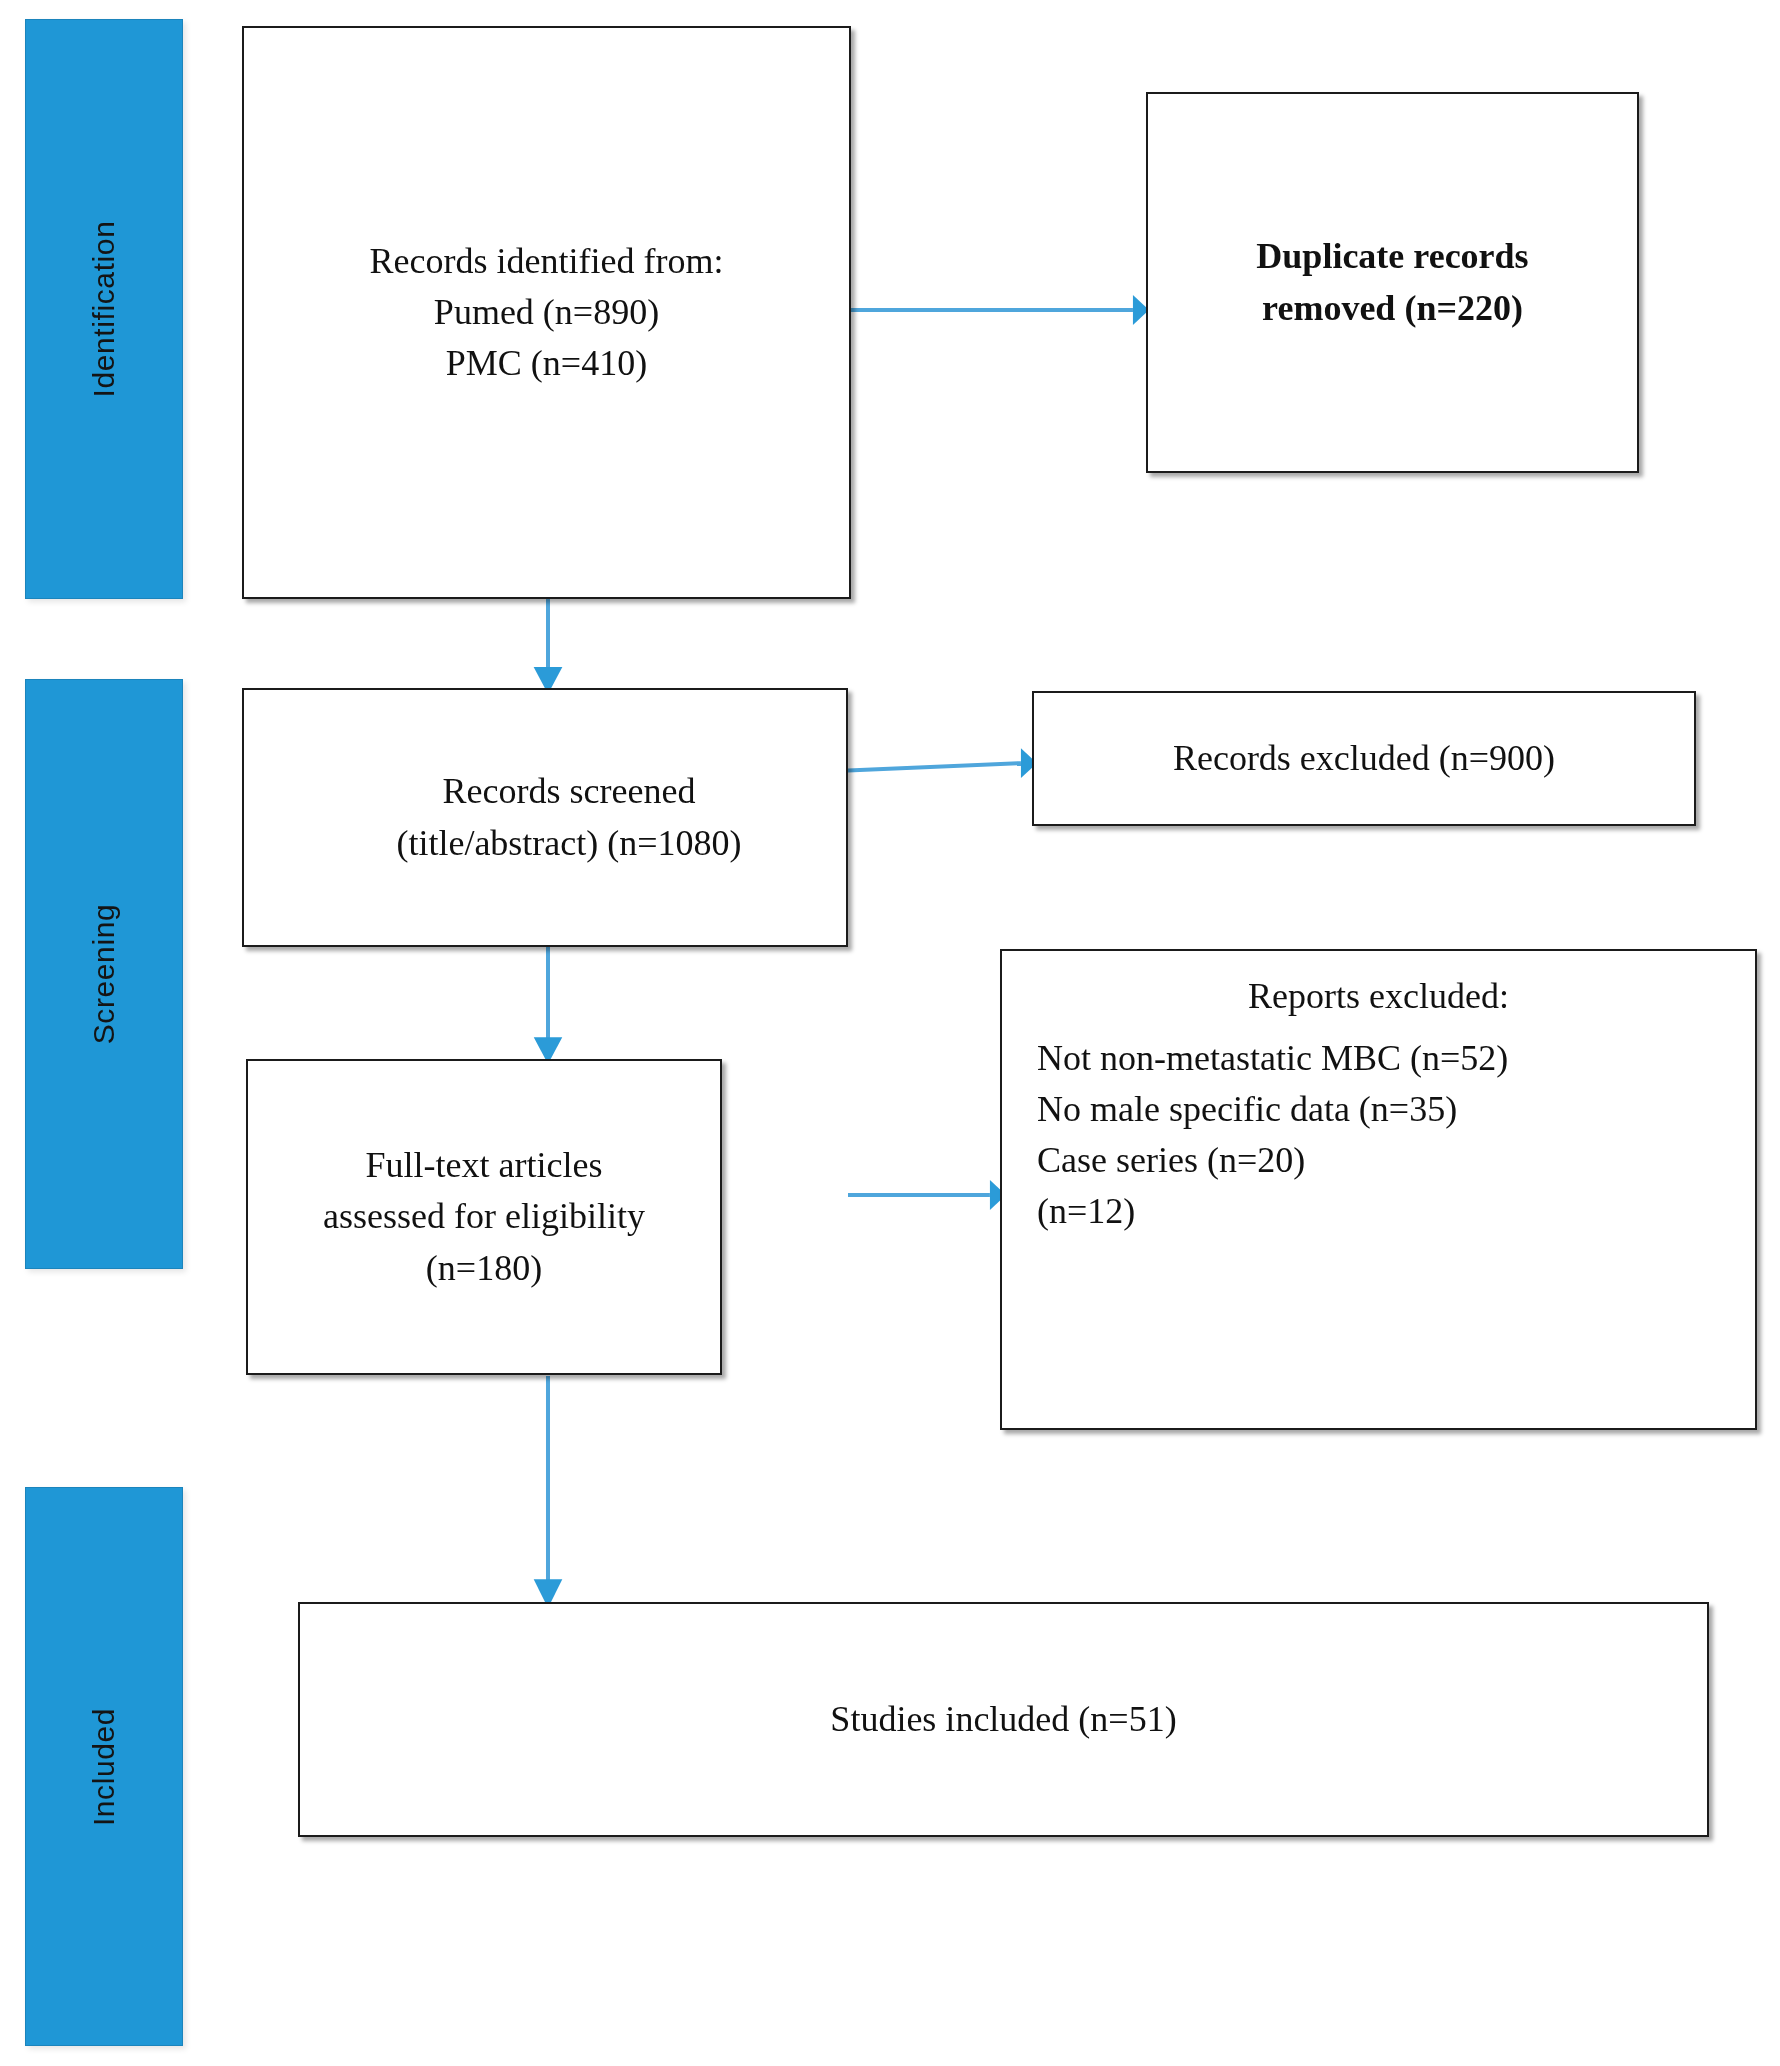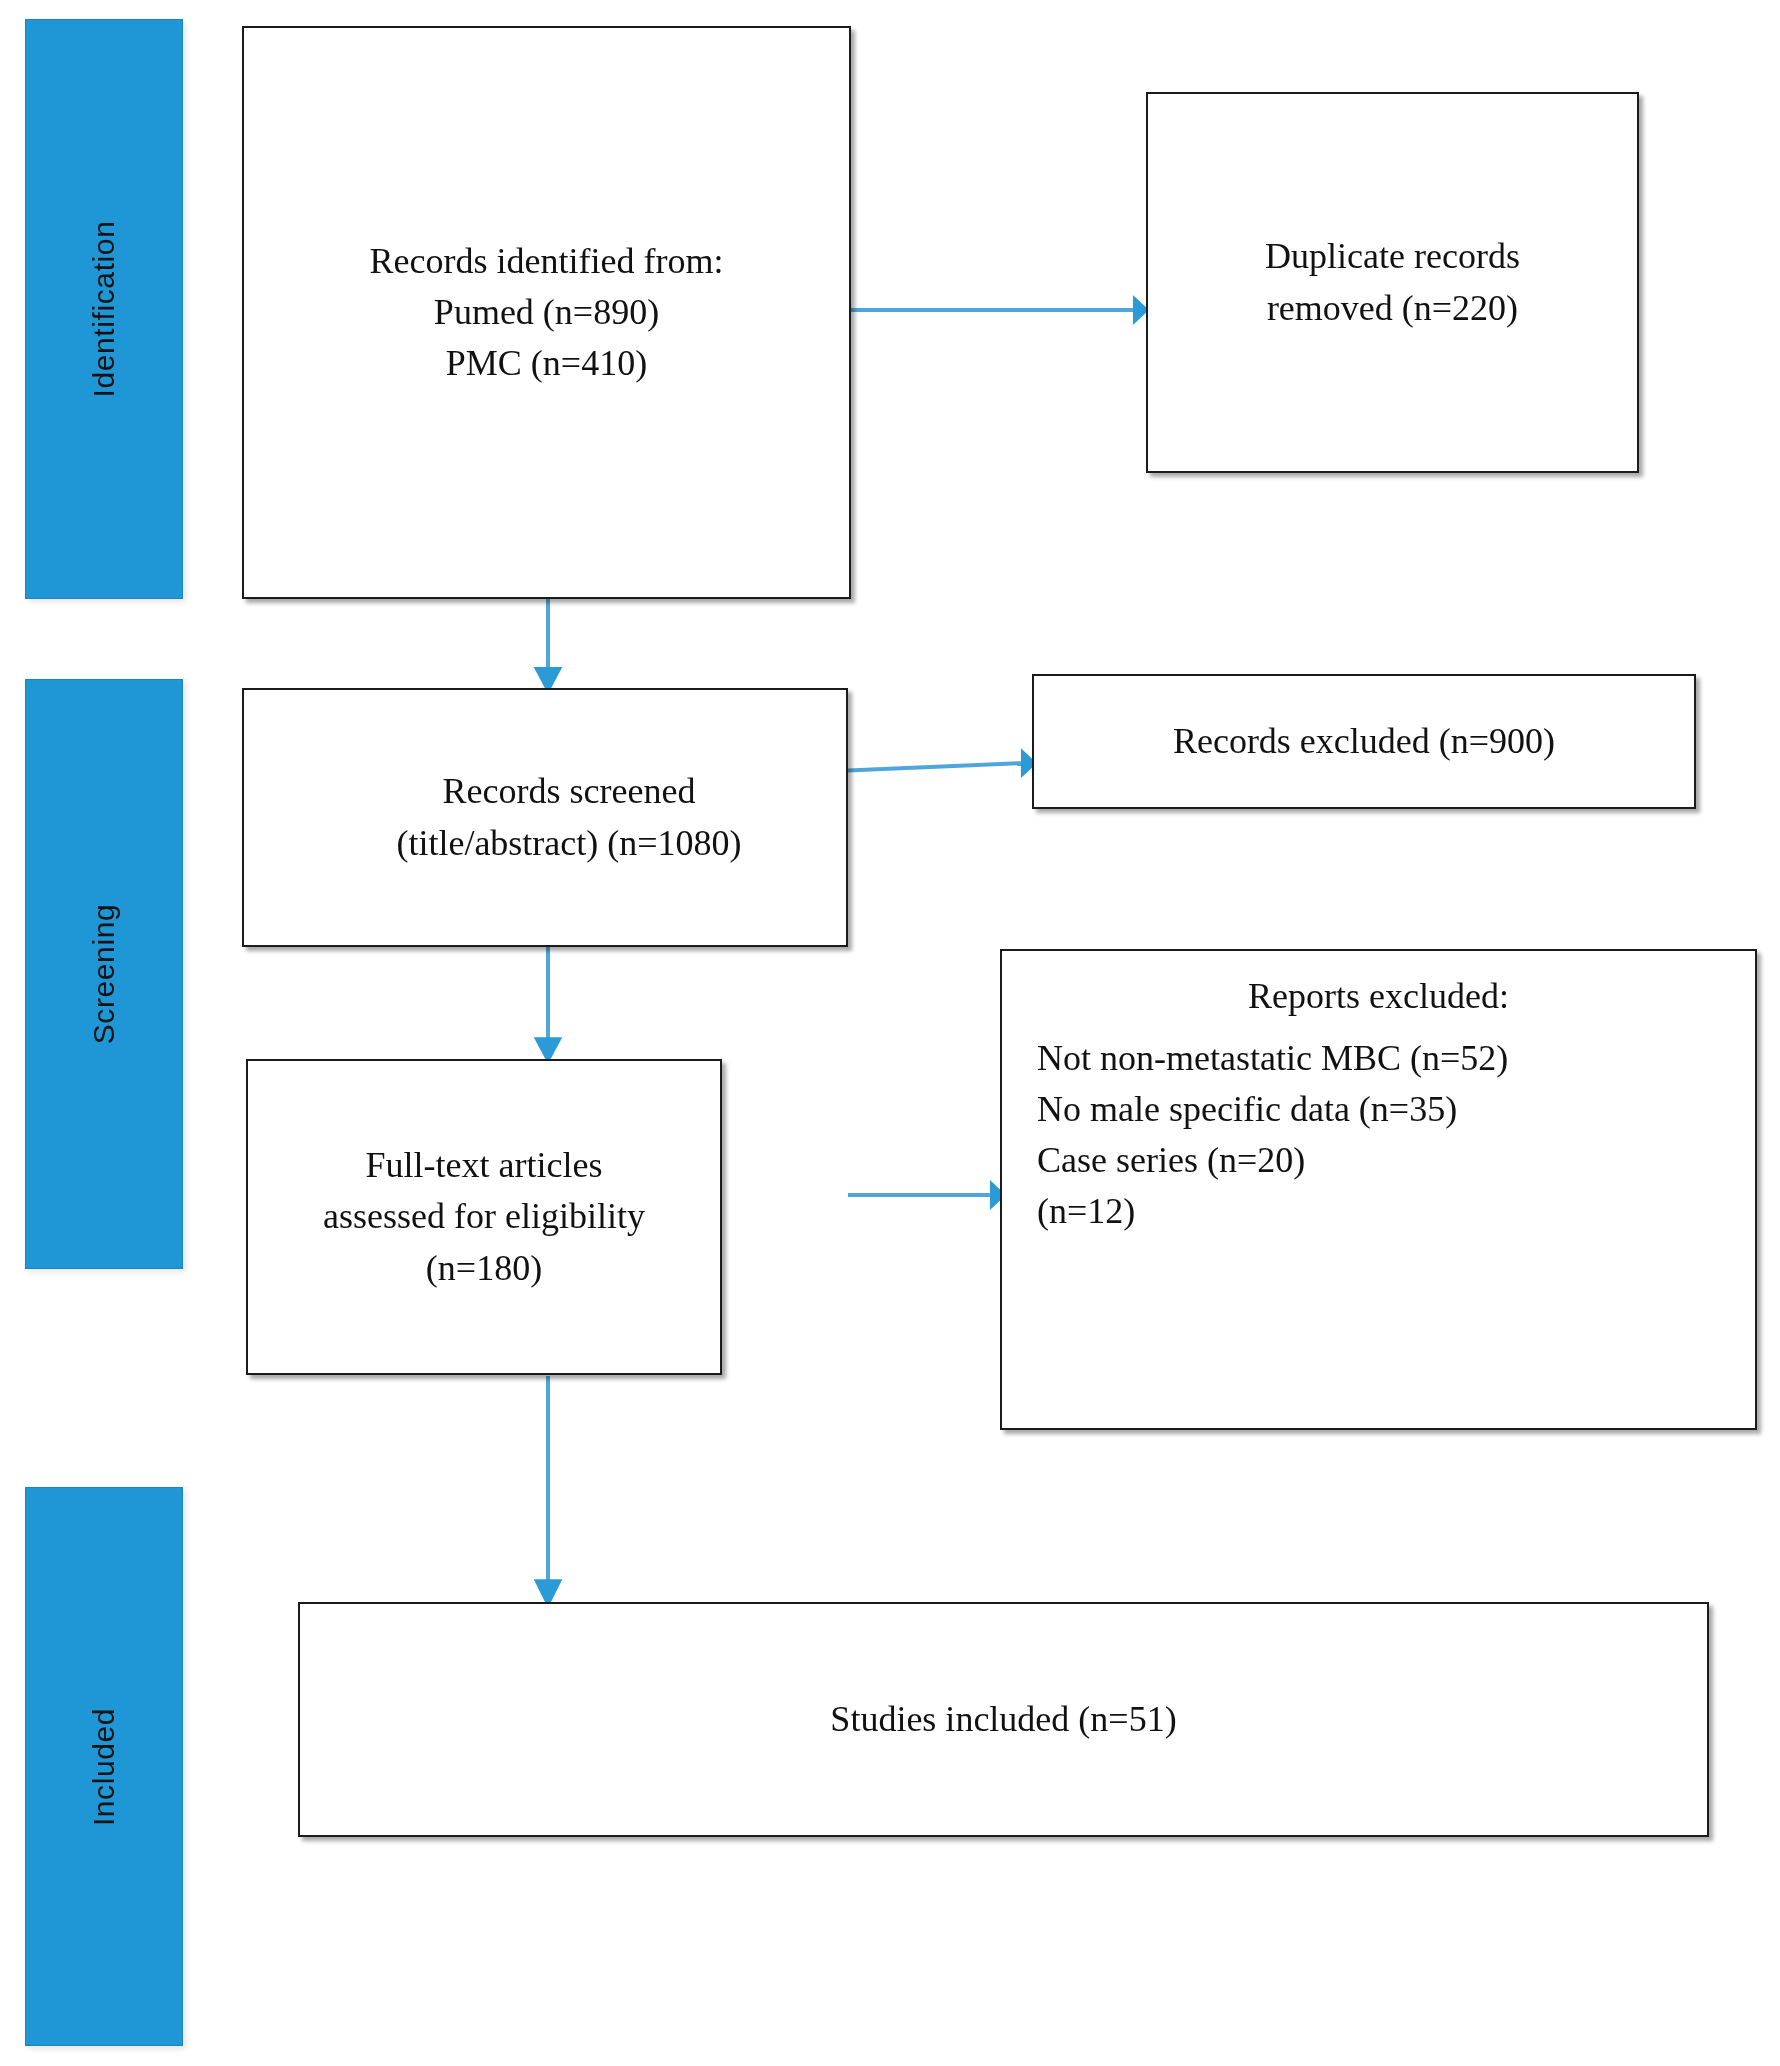--- a/index.html
+++ b/index.html
@@ -148,35 +148,35 @@
   </div>
 
   <div class="box" style="left:242px; top:26px; width:609px; height:573px;">
     <div class="box-text">
       <span class="ln">Records identified from:</span>
       <span class="ln">Pumed (n=890)</span>
       <span class="ln">PMC (n=410)</span>
     </div>
   </div>
 
-  <div class="box" style="left:1146px; top:92px; width:493px; height:381px;">
+  <div class="box" style="left:1146px; top:92px; width:493px; height:381px;font-weight:bold;">
     <div class="box-text">
       <span class="ln">Duplicate records</span>
       <span class="ln">removed (n=220)</span>
     </div>
   </div>
 
   <div class="box" style="left:242px; top:688px; width:606px; height:259px;padding-left:48px;">
     <div class="box-text">
       <span class="ln">Records screened</span>
       <span class="ln">(title/abstract) (n=1080)</span>
     </div>
   </div>
 
-  <div class="box" style="left:1032px; top:674px; width:664px; height:135px;">
+  <div class="box" style="left:1032px; top:691px; width:664px; height:135px;">
     <div class="box-text">
       <span class="ln">Records excluded (n=900)</span>
     </div>
   </div>
 
   <div class="box" style="left:246px; top:1059px; width:476px; height:316px;">
     <div class="box-text">
       <span class="ln">Full-text articles</span>
       <span class="ln">assessed for eligibility</span>
       <span class="ln">(n=180)</span>

